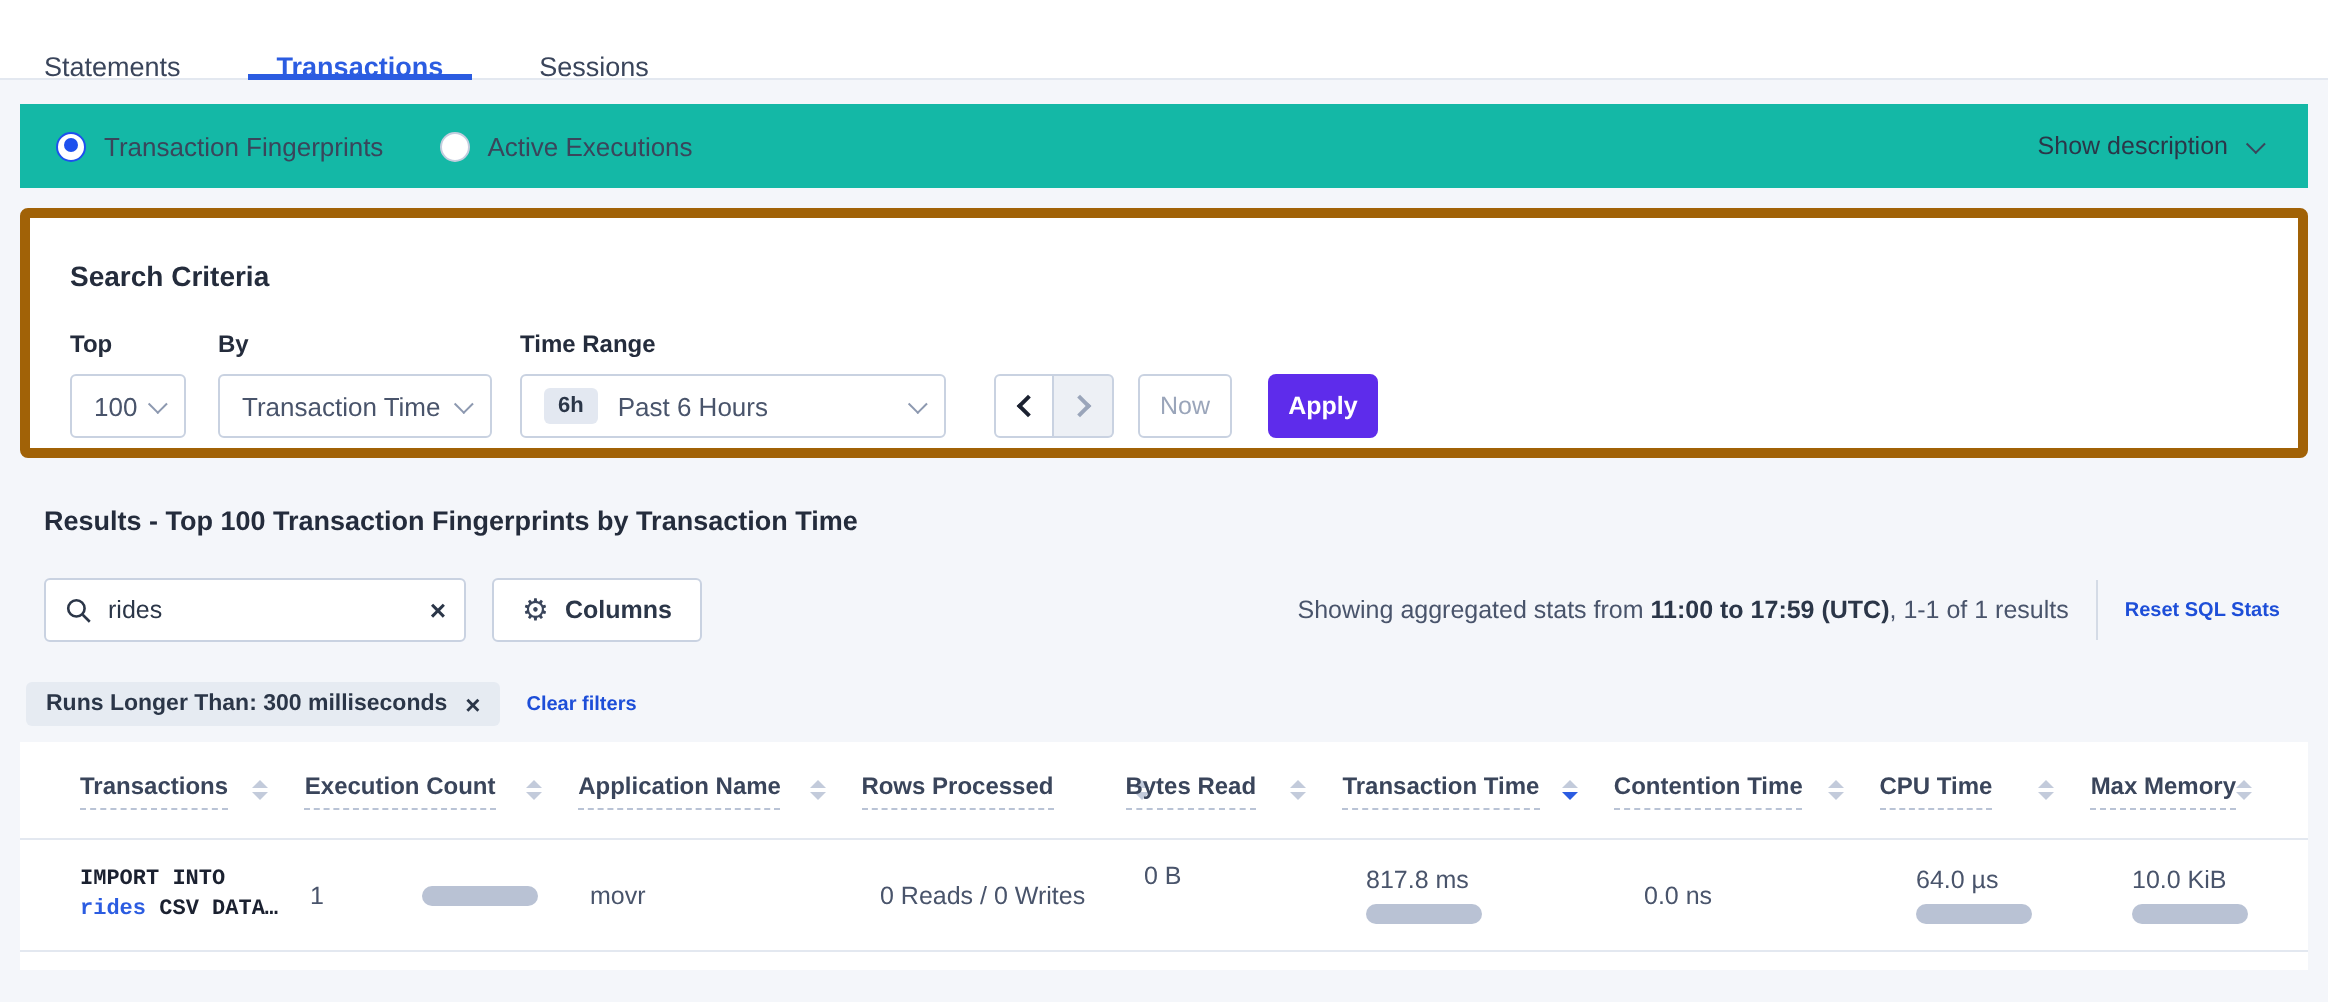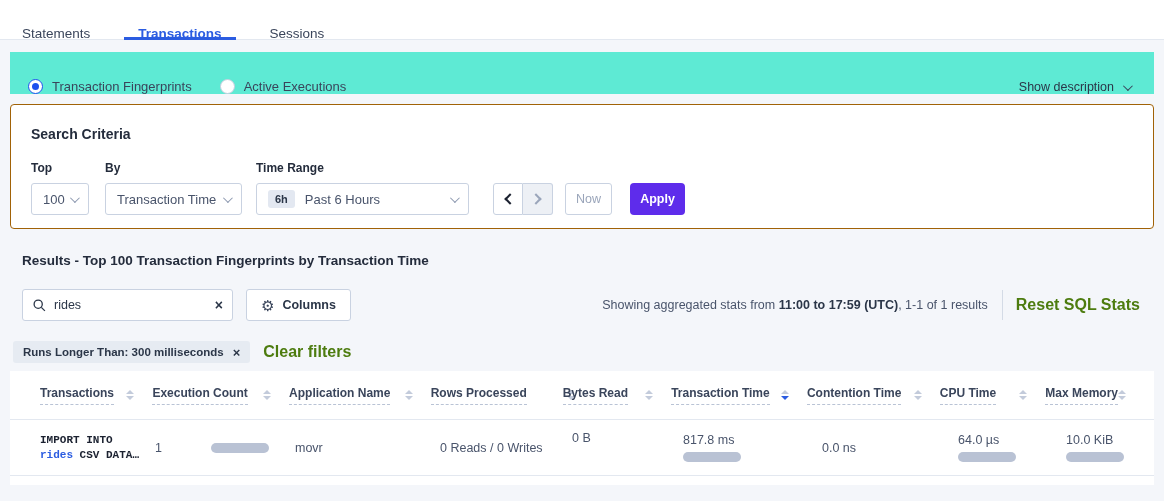--- a/index.html
+++ b/index.html
@@ -10,31 +10,31 @@
     color: #49546b;
     font-size: 13px;
     overflow: hidden;
   }
   
   .tabbar { background:#fff; height:40px; display:flex; align-items:stretch; padding-left:8px; border-bottom:1px solid #e3e8f0; }
   .tab { padding:0 14px; display:flex; align-items:center; margin-right:20px; font-size:13.5px; color:#3a455b; cursor:pointer; position:relative;margin-top:28px; }
   .tab.active { color:#2b5ce1; font-weight:700; }
   .tab.active::after { content:""; position:absolute; left:0; right:0; bottom:-1px; height:3px; background:#2b5ce1; }
   
-  .radio-card { background:#5eead4; margin:12px 10px 0 10px; height:42px; display:flex; align-items:flex-end; padding:0 24px 0 18px; }
+  .radio-card { background:#14b8a6; margin:12px 10px 0 10px; height:42px; display:flex; align-items:center; padding:0 24px 0 18px; }
   .radio-opt { display:flex; align-items:center; margin-right:28px; cursor:pointer; font-size:13px; color:#3a455b; }
   .radio-circle { width:15px; height:15px; border-radius:50%; border:1.5px solid #c4cdde; background:#fff; margin-right:9px; position:relative; flex:0 0 auto; }
   .radio-circle.sel { border-color:#1d50ee; }
   .radio-circle.sel::after { content:""; position:absolute; left:2.5px; top:2.5px; width:7px; height:7px; border-radius:50%; background:#1d50ee; }
   .show-desc { margin-left:auto; display:flex; align-items:center; gap:9px; font-size:12.5px; color:#2b3648; cursor:pointer; }
   
   .chev { width:7px; height:7px; border-right:1.6px solid #3a455b; border-bottom:1.6px solid #3a455b; transform:rotate(45deg) translateY(-2px); display:inline-block; }
   .chev.gray { border-color:#8d99b0; }
   
-  .criteria-card { background:#fff; margin:10px 10px 0 10px; border:1px solid #a16207; border-radius:4px; padding:21px 20px 22px 20px; height:125px; }
+  .criteria-card { background:#fff; margin:10px 10px 0 10px; border:5px solid #a16207; border-radius:4px; padding:21px 20px 22px 20px; height:125px; }
   .criteria-title { font-size:14px; font-weight:700; color:#242c3c; }
   .criteria-row { display:flex; align-items:flex-end; margin-top:19px; }
   .field { display:flex; flex-direction:column; }
   .field-label { font-size:12px; font-weight:700; color:#242c3c; margin-bottom:8px; }
   .select { height:32px; border:1px solid #c9d2e1; border-radius:3px; background:#fff; display:flex; align-items:center; padding:0 11px; cursor:pointer; color:#49546b; font-size:13px; }
   .select .chev { margin-left:auto; }
   .sel-top { width:58px; margin-right:16px; }
   .sel-by { width:137px; margin-right:14px; }
   .sel-time { width:213px; margin-right:24px; }
   .time-badge { background:#e3e8f1; border-radius:3px; font-size:11px; font-weight:700; color:#2b3648; padding:3px 7px; margin-right:10px; }
@@ -53,21 +53,21 @@
   .search-box { width:211px; height:32px; background:#fff; border:1px solid #c9d2e1; border-radius:3px; display:flex; align-items:center; padding:0 9px 0 10px; }
   .search-box input { border:none; outline:none; flex:1; font-family:inherit; font-size:12.5px; color:#2b3648; min-width:0; margin-left:8px; background:transparent; }
   .x-glyph { color:#2b3648; font-size:14px; font-weight:700; cursor:pointer; line-height:1; }
   .btn-ghost { height:32px; border:1px solid #c9d2e1; border-radius:3px; background:#fff; color:#2b3648; font-weight:700; font-size:12.5px; font-family:inherit; display:flex; align-items:center; gap:8px; padding:0 14px; cursor:pointer; }
   .btn-filters { margin-left:11px; }
   .btn-columns { margin-left:13px; }
   .gear { font-size:15px; font-weight:400; color:#3a455b; line-height:1; }
   .stats { margin-left:auto; font-size:12.5px; color:#49546b; white-space:nowrap; }
   .stats b { color:#2b3648; }
   .vdiv { width:1px; height:30px; background:#d4dbe6; margin:0 13px 0 14px; }
-  .link { color:#4d7c0f; font-weight:700; font-size:16px; text-decoration:none; cursor:pointer; white-space:nowrap; }
+  .link { color:#1d4ed8; font-weight:700; font-size:10px; text-decoration:none; cursor:pointer; white-space:nowrap; }
   .chip-row { display:flex; align-items:center; margin:19px 0 0 13px; }
   .chip { background:#e6ebf2; border-radius:3px; height:22px; display:flex; align-items:center; padding:0 10px; font-size:11.5px; font-weight:700; color:#2b3648; gap:9px; }
   .chip .x-glyph { font-size:13px; }
   .clear-filters { margin-left:13px; }
   
   .table-card { background:#fff; margin:8px 10px 0 10px; padding:0 0 9px 0; }
   .thead, .trow { display:flex; padding-left:30px; padding-right:10px; }
   .thead { height:49px; align-items:center; border-bottom:1px solid #e3e8f0; }
   .trow { height:56px; align-items:center; border-bottom:1px solid #e3e8f0; }
   .th { display:flex; align-items:center; padding-right:18px; }

